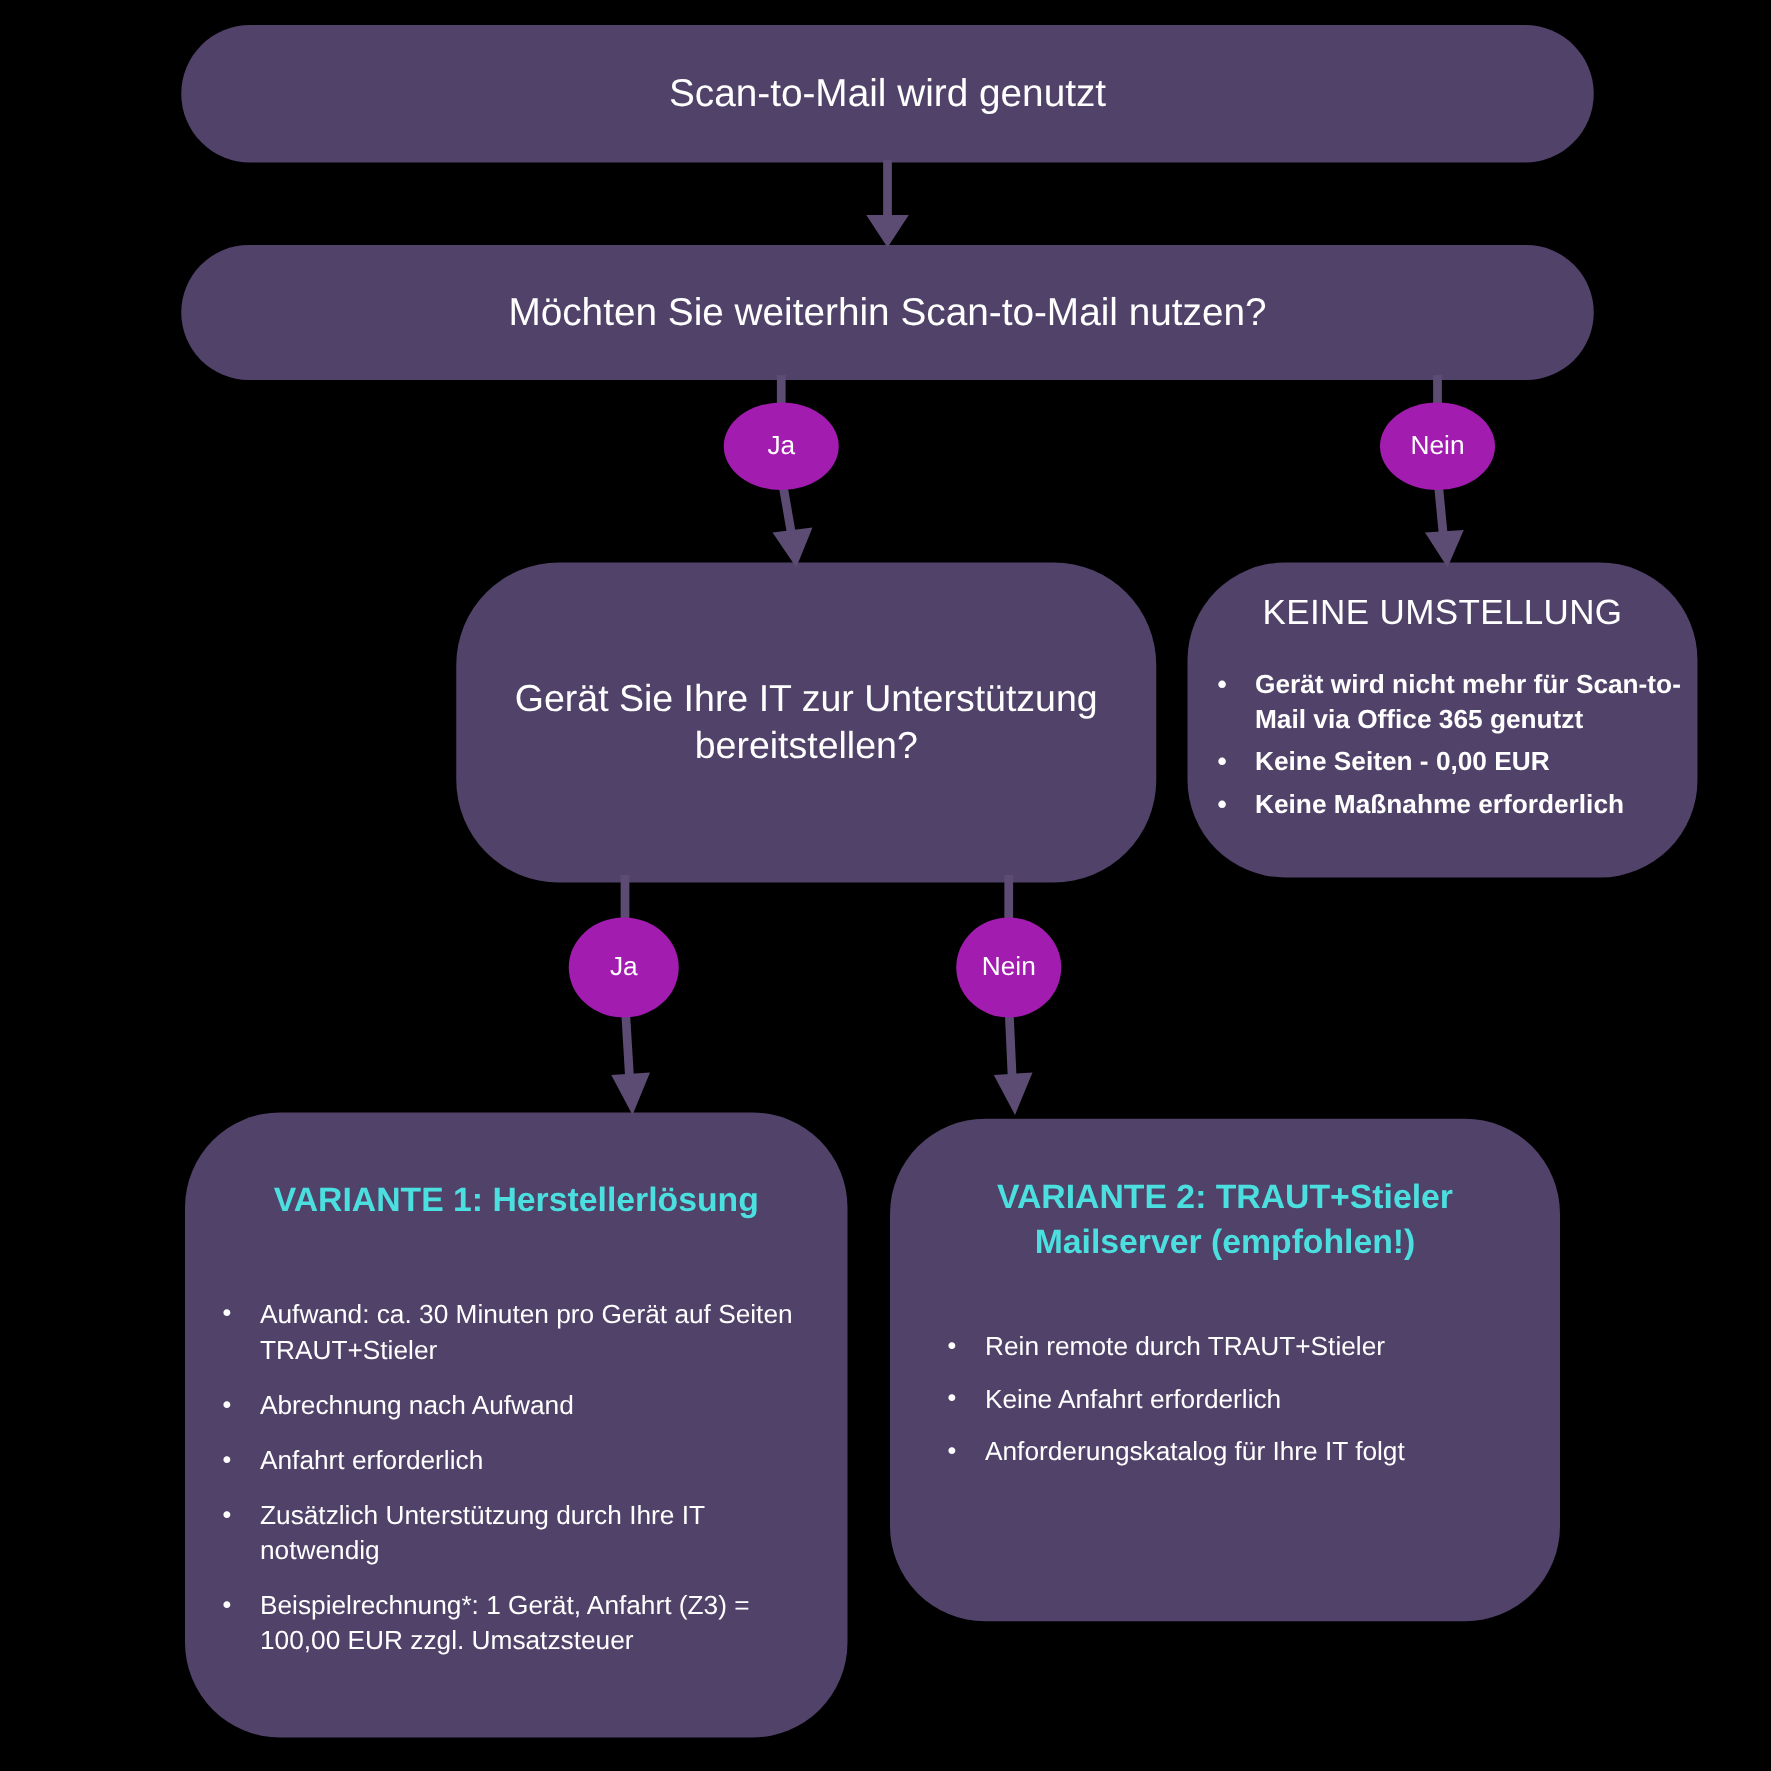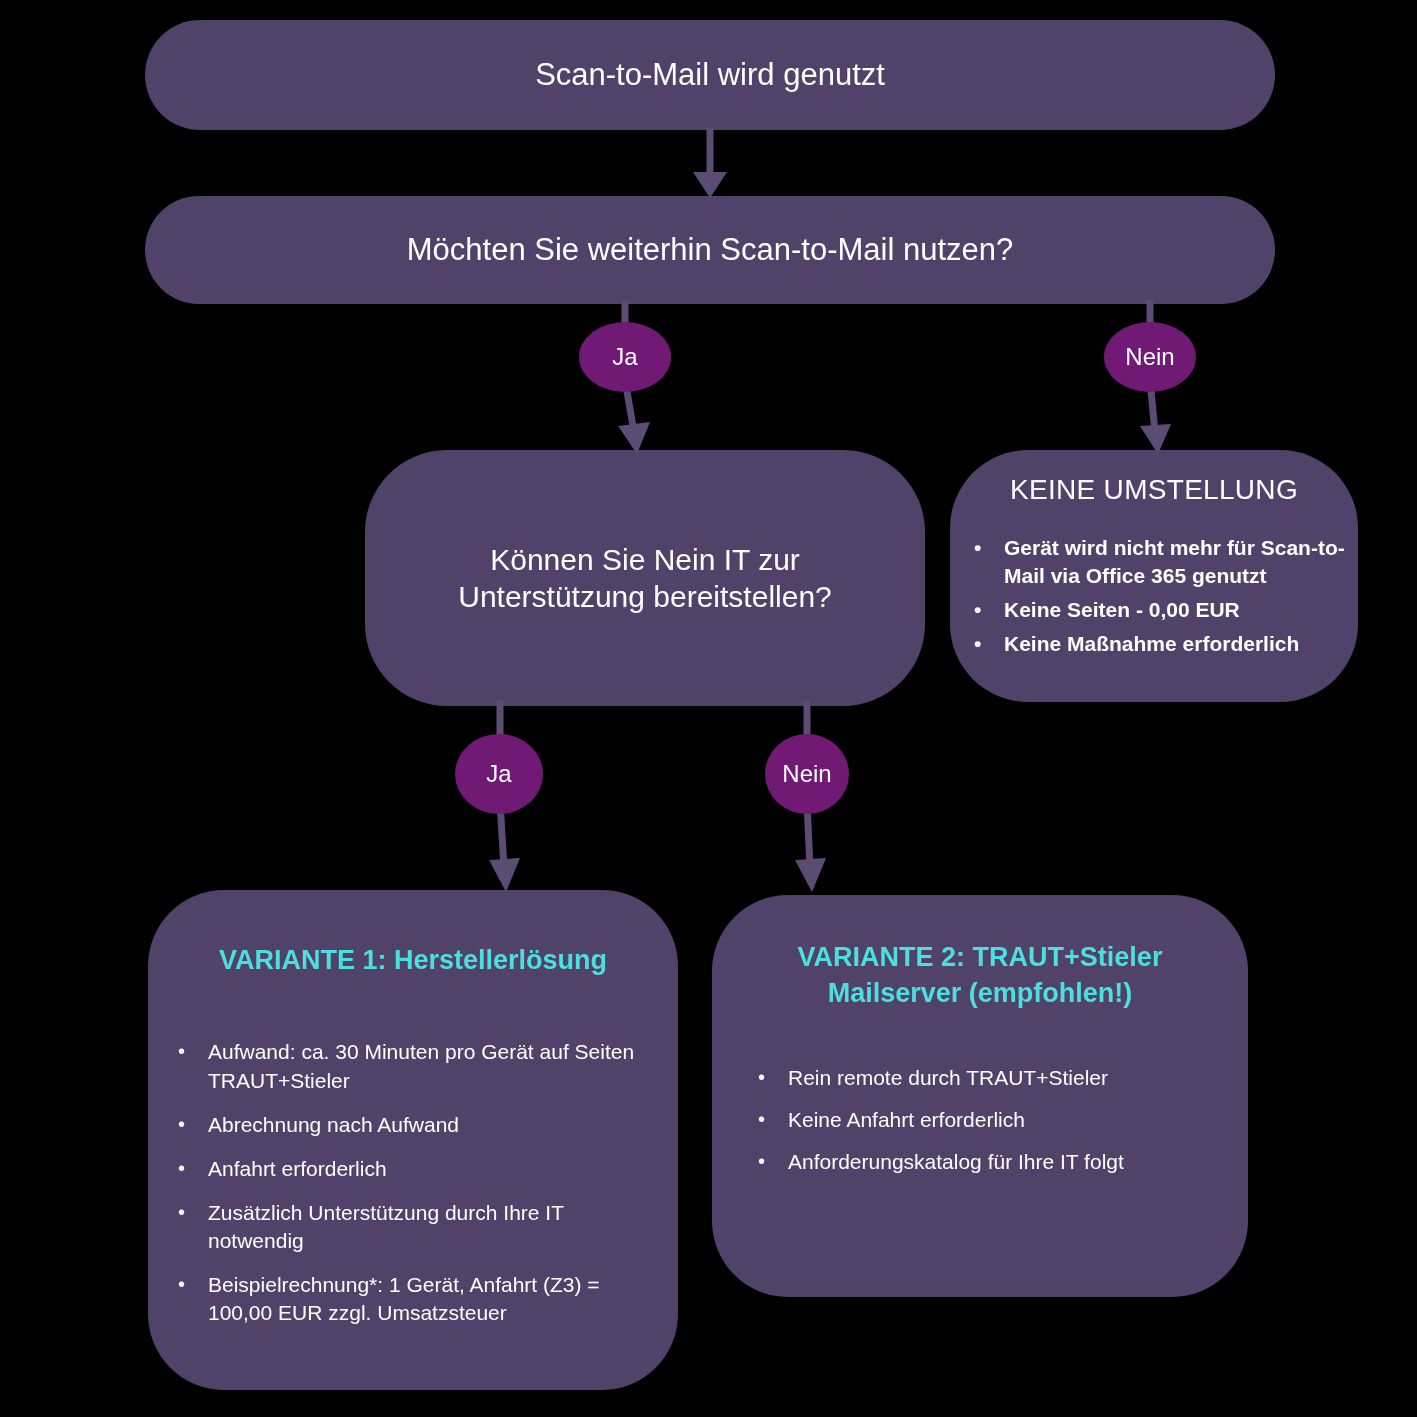--- a/index.html
+++ b/index.html
@@ -138,27 +138,27 @@
   #v2-list li {
     font-size: 21px;
     padding-left: 48px;
     margin-bottom: 14px;
   }
   #v2-list li::before { left: 18px; font-size: 20px; }
 
   
   .badge {
     position: absolute;
-    background: #701a75;
+    background: #a21caf;
     color: #ffffff;
     border-radius: 50%;
     display: flex;
     align-items: center;
     justify-content: center;
-    font-size: 24px;
+    font-size: 21px;
     z-index: 5;
   }
   #badge-ja-1   { left: 579px;  top: 322px; width: 92px; height: 70px; }
   #badge-nein-1 { left: 1104px; top: 322px; width: 92px; height: 70px; }
   #badge-ja-2   { left: 455px;  top: 734px; width: 88px; height: 80px; }
   #badge-nein-2 { left: 765px;  top: 734px; width: 84px; height: 80px; }
 
   
   .connector {
     position: absolute;
@@ -228,21 +228,21 @@
 
   <div class="node" id="node-start">
     <div class="node-text">Scan-to-Mail wird genutzt</div>
   </div>
 
   <div class="node" id="node-q1">
     <div class="node-text">Möchten Sie weiterhin Scan-to-Mail nutzen?</div>
   </div>
 
   <div class="node" id="node-q2">
-    <div class="node-text">Können Sie Nein IT zur Unterstützung bereitstellen?</div>
+    <div class="node-text">Gerät Sie Ihre IT zur Unterstützung bereitstellen?</div>
   </div>
 
   <div class="node" id="node-keine">
     <div class="box-title">KEINE UMSTELLUNG</div>
     <ul class="bullets" id="keine-list">
       <li>Gerät wird nicht mehr für Scan-to-Mail via Office 365 genutzt</li>
       <li>Keine Seiten - 0,00 EUR</li>
       <li>Keine Maßnahme erforderlich</li>
     </ul>
   </div>

